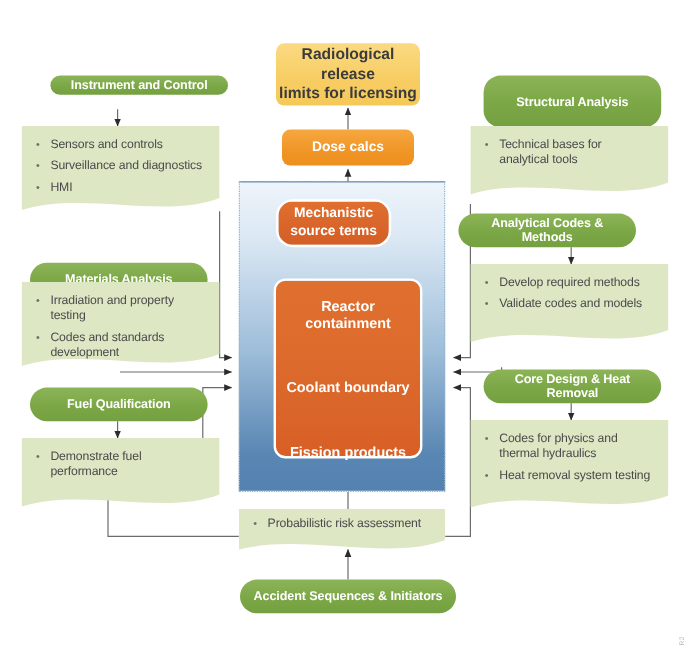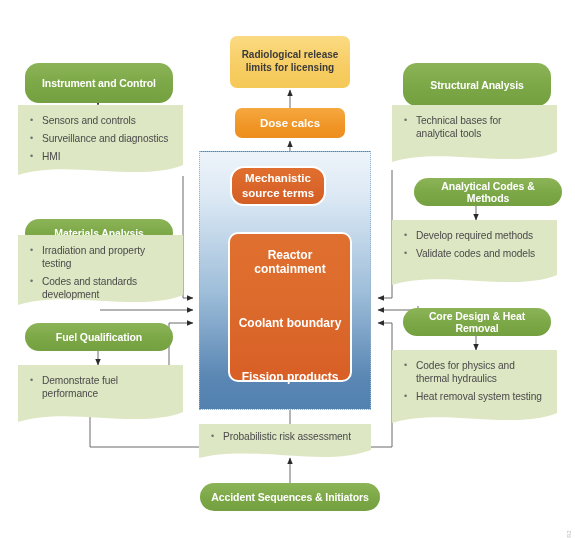--- a/index.html
+++ b/index.html
@@ -90,21 +90,21 @@
     line-height: 13px;
     letter-spacing: -0.1px;
   }
 
   
   .box-yellow {
     position: absolute;
     background: linear-gradient(to bottom, #fbda82 0%, #f7cd63 60%, #f5c957 100%);
     border-radius: 7px;
     color: #3b3b3b;
-    font-size: 10px;
+    font-size: 13px;
     font-weight: bold;
     display: flex;
     align-items: center;
     justify-content: center;
     text-align: center;
     line-height: 1.28;
     box-sizing: border-box;
   }
   .box-orange {
     position: absolute;
@@ -242,21 +242,21 @@
     </div>
   </div>
 
   <div class="box-core" style="left:228px; top:232px; width:124px; height:150px;">
     <div class="core-line">Reactor containment</div>
     <div class="core-line">Coolant boundary</div>
     <div class="core-line">Fission products</div>
     <div class="core-line">Fuel elements</div>
   </div>
 
-  <div class="pill" style="left:25px; top:63px; width:148px; height:40px;">
+  <div class="pill" style="left:42px; top:63px; width:148px; height:16px;">
     <span>Instrument and Control</span>
   </div>
   <div class="panel" style="left:18px; top:105px; width:165px; height:75px;">
     <svg class="wave-bg" viewBox="0 0 165 75" preserveAspectRatio="none">
       <path d="M0,0 L165,0 L165,60 C120,78 50,54 0,70 Z" fill="#dde7c4"></path>
     </svg>
     <div class="panel-body">
       <div class="bullet-row">
         <span class="bullet-dot">•</span>
         <span class="bullet-text">Sensors and controls</span>
@@ -314,21 +314,21 @@
       <path d="M0,0 L165,0 L165,47 C120,65 50,41 0,57 Z" fill="#dde7c4"></path>
     </svg>
     <div class="panel-body">
       <div class="bullet-row">
         <span class="bullet-dot">•</span>
         <span class="bullet-text" style="display:inline-block; max-width:96px;">Technical bases for analytical tools</span>
       </div>
     </div>
   </div>
 
-  <div class="pill" style="left:414px; top:178px; width:148px; height:28px;">
+  <div class="pill" style="left:382px; top:178px; width:148px; height:28px;">
     <span>Analytical Codes &amp; Methods</span>
   </div>
   <div class="panel" style="left:392px; top:220px; width:165px; height:70px;">
     <svg class="wave-bg" viewBox="0 0 165 70" preserveAspectRatio="none">
       <path d="M0,0 L165,0 L165,55 C120,73 50,49 0,65 Z" fill="#dde7c4"></path>
     </svg>
     <div class="panel-body">
       <div class="bullet-row">
         <span class="bullet-dot">•</span>
         <span class="bullet-text">Develop required methods</span>

